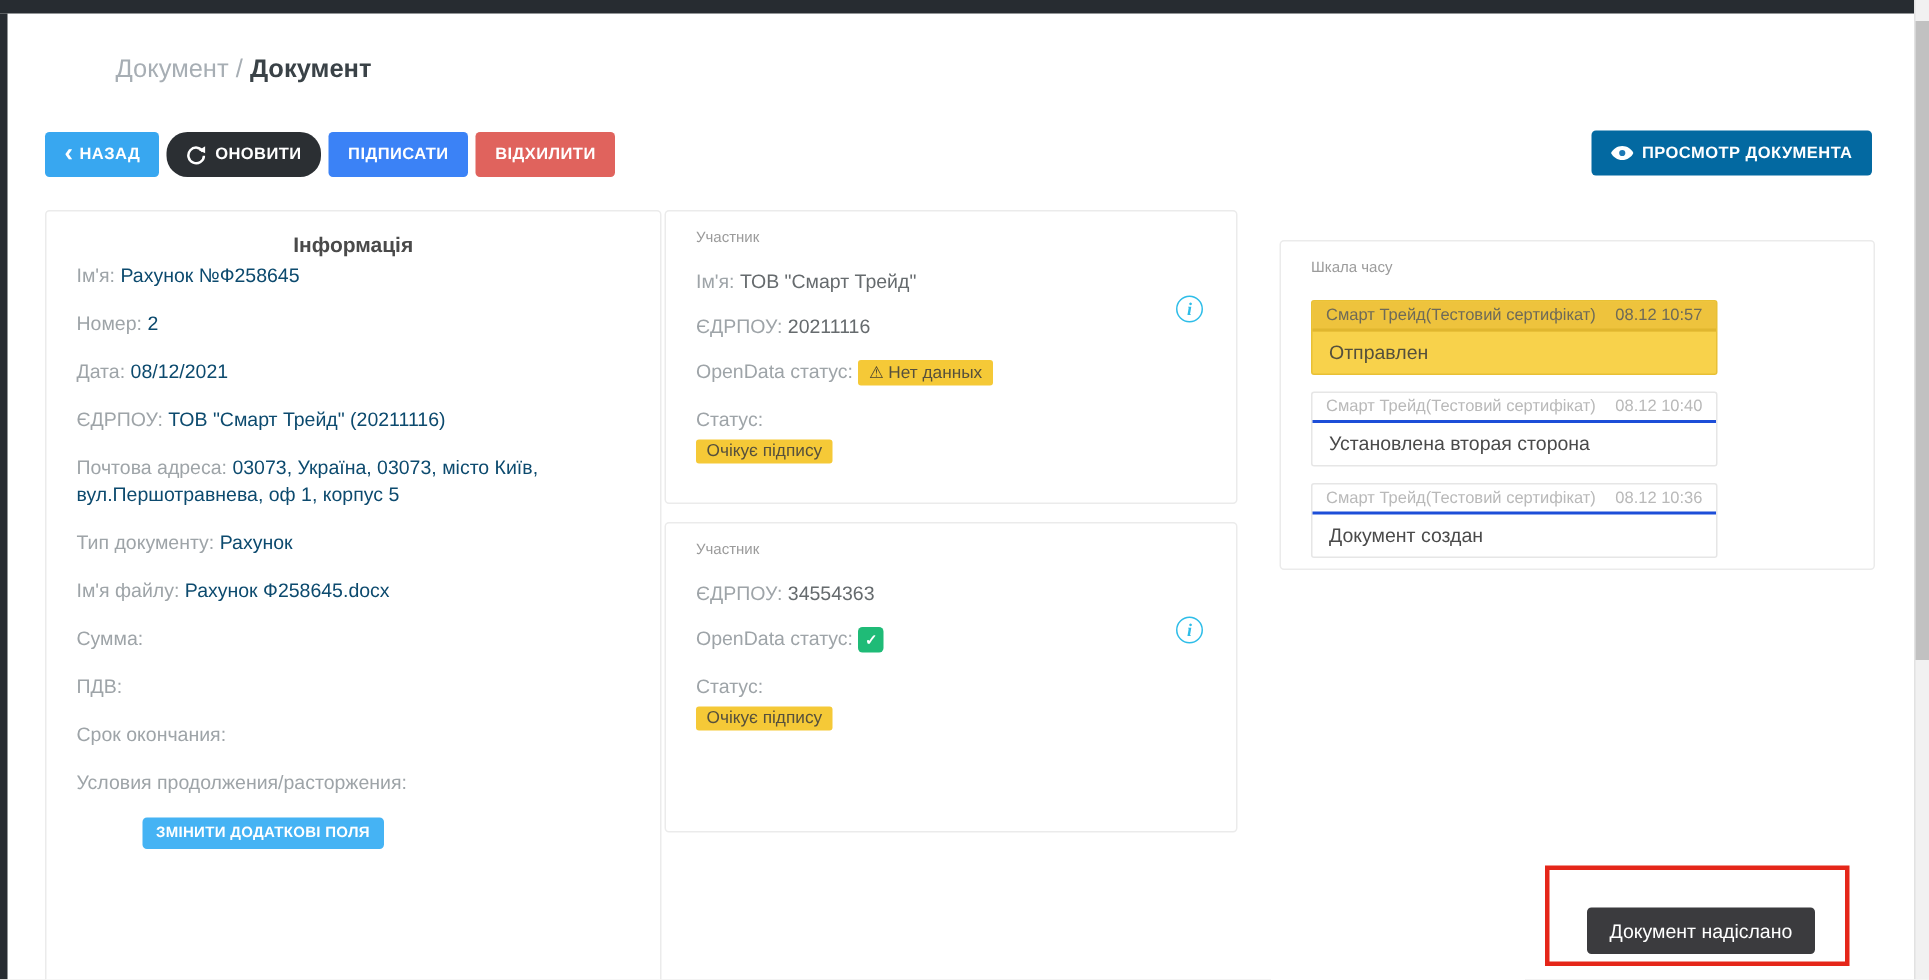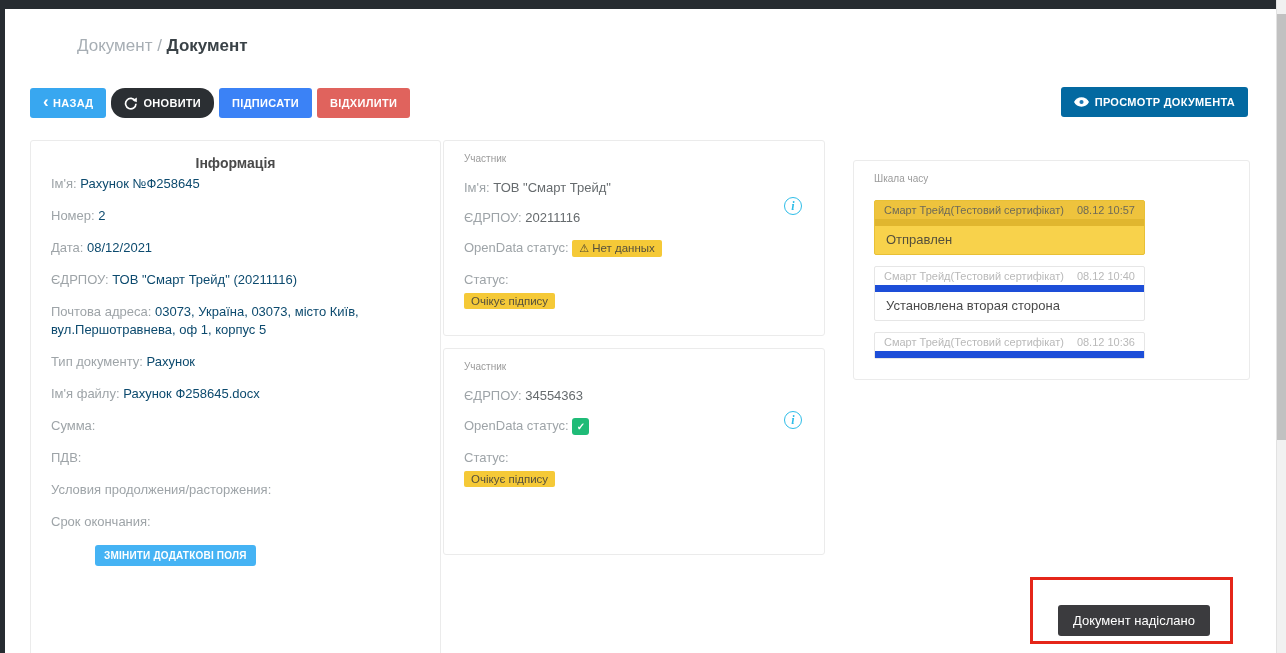--- a/index.html
+++ b/index.html
@@ -73,21 +73,21 @@
     position: absolute; right: 22px; top: 56px; width: 18px; height: 18px;
     border: 1.5px solid #2ebde8; border-radius: 50%; color: #2ebde8;
     display: flex; align-items: center; justify-content: center;
     font-family: "Liberation Serif", serif; font-style: italic; font-weight: 700; font-size: 12px;
     cursor: pointer;
   }
   .panel-p2 .info-circle { top: 62px; }
 
   
   .tl-card { width: 271px; border: 1px solid #e6e6e6; border-radius: 2px; background: #fff; margin-bottom: 11px; }
-  .tl-head { display: flex; justify-content: space-between; align-items: center; padding: 3px 9px; border-bottom: 7px solid #1d4ed8; font-size: 11px; color: #b9b9b9; }
+  .tl-head { display: flex; justify-content: space-between; align-items: center; padding: 3px 9px; border-bottom: 2px solid #1d4ed8; font-size: 11px; color: #b9b9b9; }
   .tl-body { padding: 6px 11px 7px; font-size: 13px; color: #4a4a4a; }
   .tl-card.hl { background: #f8d24b; border-color: #e8c035; }
   .tl-card.hl .tl-head { background: #eec33d; border-bottom-color: #e0b62f; color: #6e6a58; }
   .tl-card.hl .tl-body { color: #55503c; }
 
   
   .toast {
     position: absolute; left: 1058px; top: 605px; height: 31px; padding: 4px 15px;
     background: #3b3b3e; color: #fff; font-size: 13px; border-radius: 3px;
     display: flex; align-items: center; white-space: nowrap;
@@ -142,22 +142,22 @@
 
     <p class="info-item"><span class="lbl">Ім'я:</span> <span class="val">Рахунок №Ф258645</span></p>
     <p class="info-item"><span class="lbl">Номер:</span> <span class="val">2</span></p>
     <p class="info-item"><span class="lbl">Дата:</span> <span class="val">08/12/2021</span></p>
     <p class="info-item"><span class="lbl">ЄДРПОУ:</span> <span class="val">ТОВ "Смарт Трейд" (20211116)</span></p>
     <p class="info-item"><span class="lbl">Почтова адреса:</span> <span class="val">03073, Україна, 03073, місто Київ, вул.Першотравнева, оф 1, корпус 5</span></p>
     <p class="info-item"><span class="lbl">Тип документу:</span> <span class="val">Рахунок</span></p>
     <p class="info-item"><span class="lbl">Ім'я файлу:</span> <span class="val">Рахунок Ф258645.docx</span></p>
     <p class="info-item"><span class="lbl">Сумма:</span> <span class="val"></span></p>
     <p class="info-item"><span class="lbl">ПДВ:</span> <span class="val"></span></p>
+    <p class="info-item"><span class="lbl">Срок окончания:</span> <span class="val"></span></p>
     <p class="info-item"><span class="lbl">Условия продолжения/расторжения:</span> <span class="val"></span></p>
-    <p class="info-item"><span class="lbl">Срок окончания:</span> <span class="val"></span></p>
 
     <button class="btn-sm">ЗМІНИТИ ДОДАТКОВІ ПОЛЯ</button>
     
   </div>
 
   <div class="panel panel-p1">
     <div class="panel-title-muted">Участник</div>
     <div class="info-circle">
         <span>i</span>
       </div>
@@ -204,20 +204,21 @@
         <span>08.12 10:40</span>
       </div>
       <div class="tl-body">Установлена вторая сторона</div>
     </div>
 
     <div class="tl-card">
       <div class="tl-head">
         <span>Смарт Трейд(Тестовий сертифікат)</span>
         <span>08.12 10:36</span>
       </div>
+      <div class="tl-body">Документ создан</div>
     </div>
   </div>
 
   <div class="toast">Документ надіслано</div>
   <div class="annotation"></div>
 
   <div class="scroll-track">
     <div class="scroll-thumb"></div>
   </div>
 

